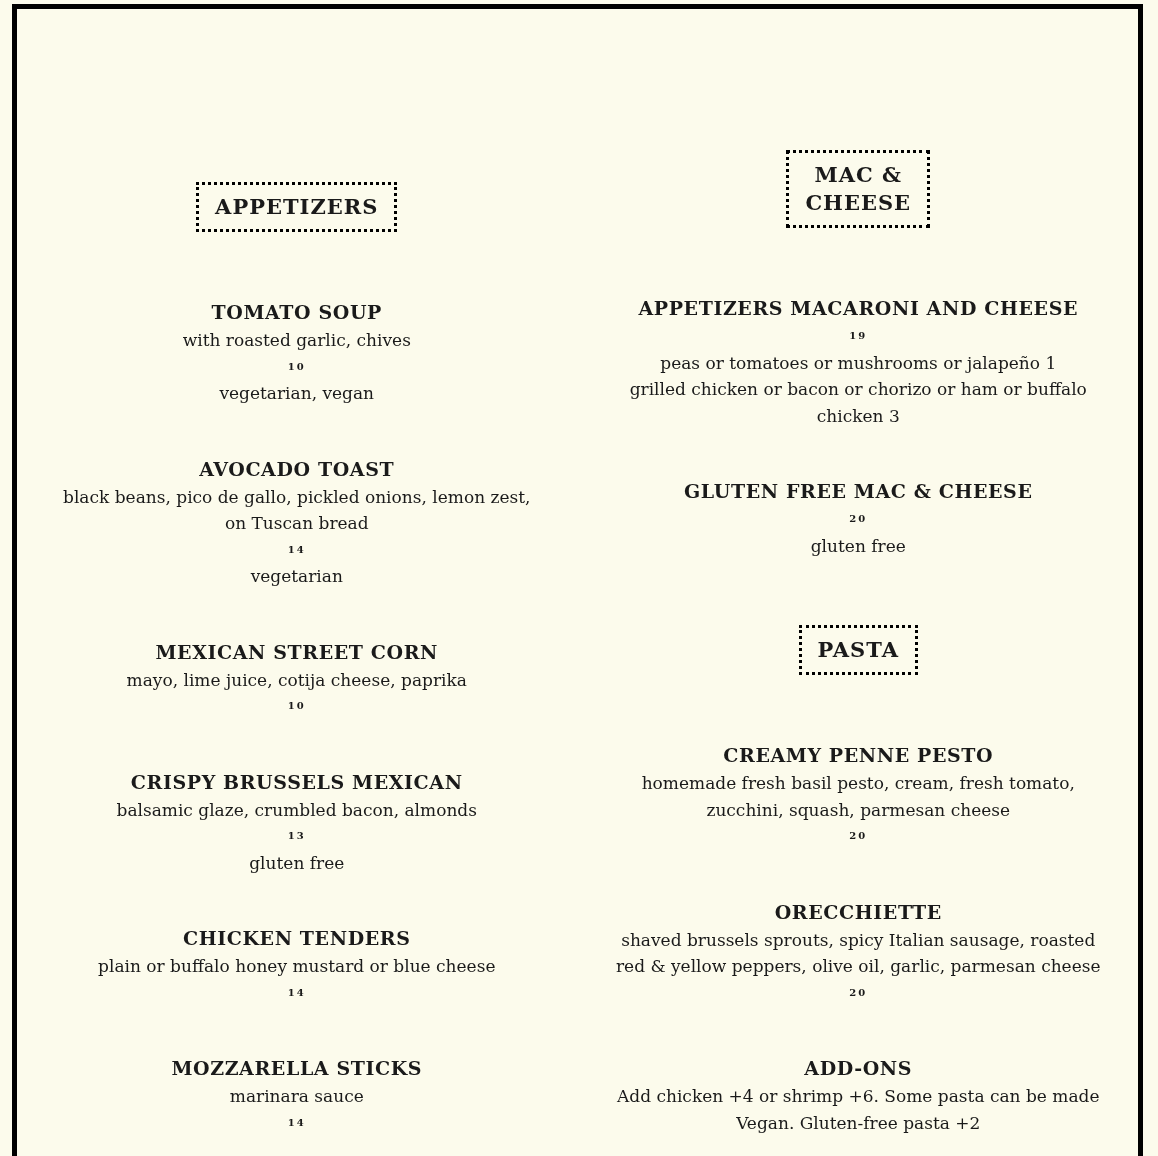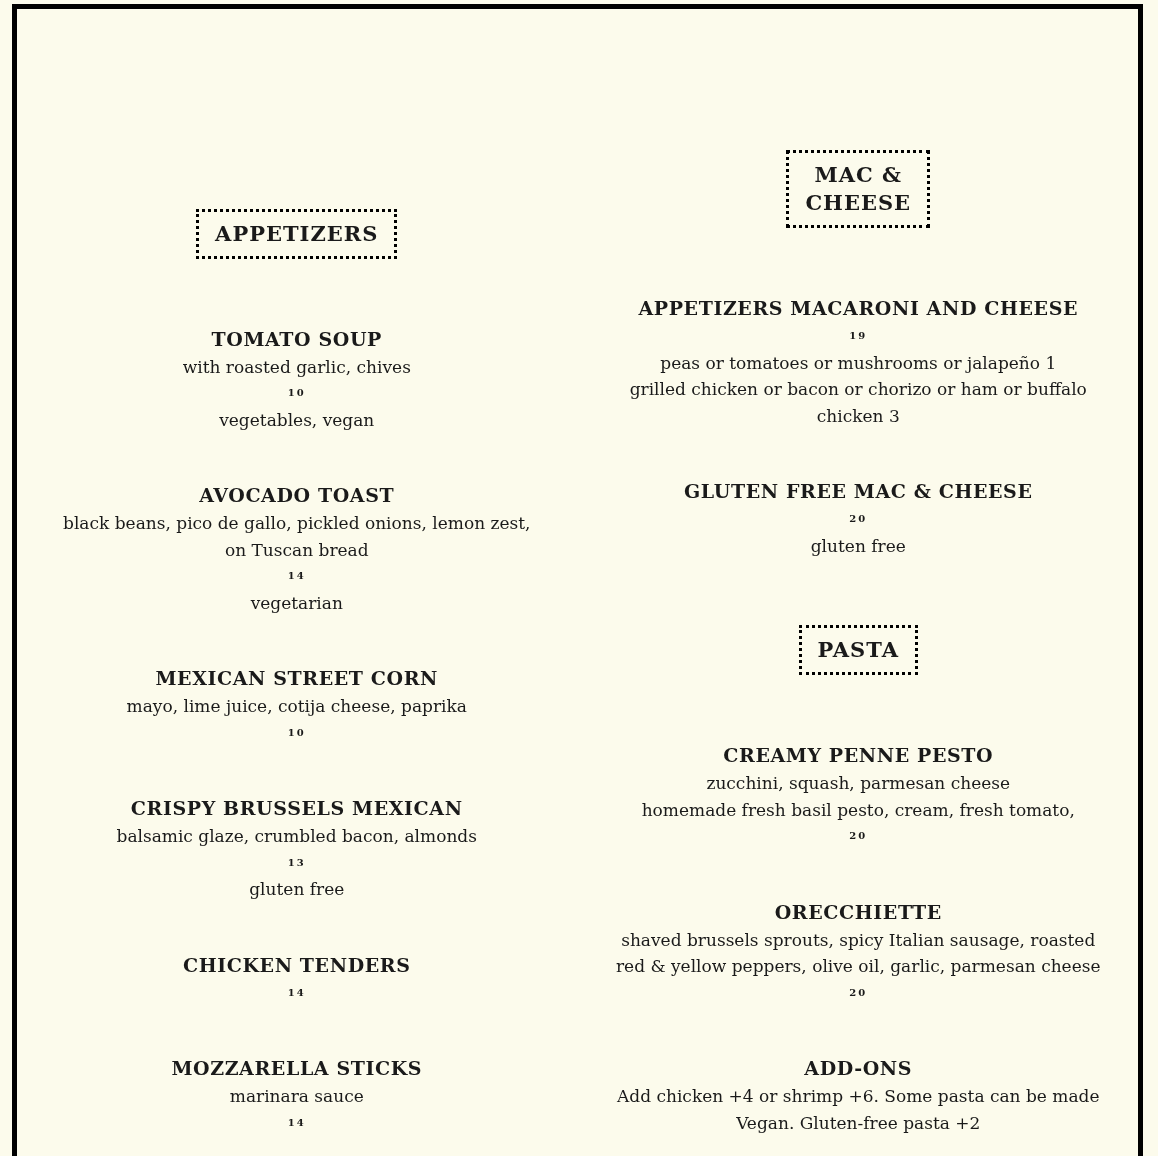--- a/index.html
+++ b/index.html
@@ -90,21 +90,21 @@
       <section class="menu-section">
         <div class="header-wrap">
           <div class="header-box">
             <div class="header-line">APPETIZERS</div>
           </div>
         </div>
         <div class="menu-item">
           <div class="item-name">TOMATO SOUP</div>
           <div class="line-desc">with roasted garlic, chives</div>
           <div class="line-price">10</div>
-          <div class="line-note">vegetables, vegan</div>
+          <div class="line-note">vegetarian, vegan</div>
         </div>
         <div class="menu-item">
           <div class="item-name">AVOCADO TOAST</div>
           <div class="line-desc">black beans, pico de gallo, pickled onions, lemon zest,</div>
           <div class="line-desc">on Tuscan bread</div>
           <div class="line-price">14</div>
           <div class="line-note">vegetarian</div>
         </div>
         <div class="menu-item">
           <div class="item-name">MEXICAN STREET CORN</div>
@@ -112,20 +112,21 @@
           <div class="line-price">10</div>
         </div>
         <div class="menu-item">
           <div class="item-name">CRISPY BRUSSELS MEXICAN</div>
           <div class="line-desc">balsamic glaze, crumbled bacon, almonds</div>
           <div class="line-price">13</div>
           <div class="line-note">gluten free</div>
         </div>
         <div class="menu-item">
           <div class="item-name">CHICKEN TENDERS</div>
+          <div class="line-desc">plain or buffalo honey mustard or blue cheese</div>
           <div class="line-price">14</div>
         </div>
         <div class="menu-item">
           <div class="item-name">MOZZARELLA STICKS</div>
           <div class="line-desc">marinara sauce</div>
           <div class="line-price">14</div>
         </div>
       </section>
     </div>
   <div class="column-divider"></div>
@@ -151,22 +152,22 @@
         </div>
       </section>
       <section class="menu-section">
         <div class="header-wrap">
           <div class="header-box">
             <div class="header-line">PASTA</div>
           </div>
         </div>
         <div class="menu-item">
           <div class="item-name">CREAMY PENNE PESTO</div>
+          <div class="line-desc">homemade fresh basil pesto, cream, fresh tomato,</div>
           <div class="line-desc">zucchini, squash, parmesan cheese</div>
-          <div class="line-desc">homemade fresh basil pesto, cream, fresh tomato,</div>
           <div class="line-price">20</div>
         </div>
         <div class="menu-item">
           <div class="item-name">ORECCHIETTE</div>
           <div class="line-desc">shaved brussels sprouts, spicy Italian sausage, roasted</div>
           <div class="line-desc">red &amp; yellow peppers, olive oil, garlic, parmesan cheese</div>
           <div class="line-price">20</div>
         </div>
         <div class="menu-item">
           <div class="item-name">ADD-ONS</div>

